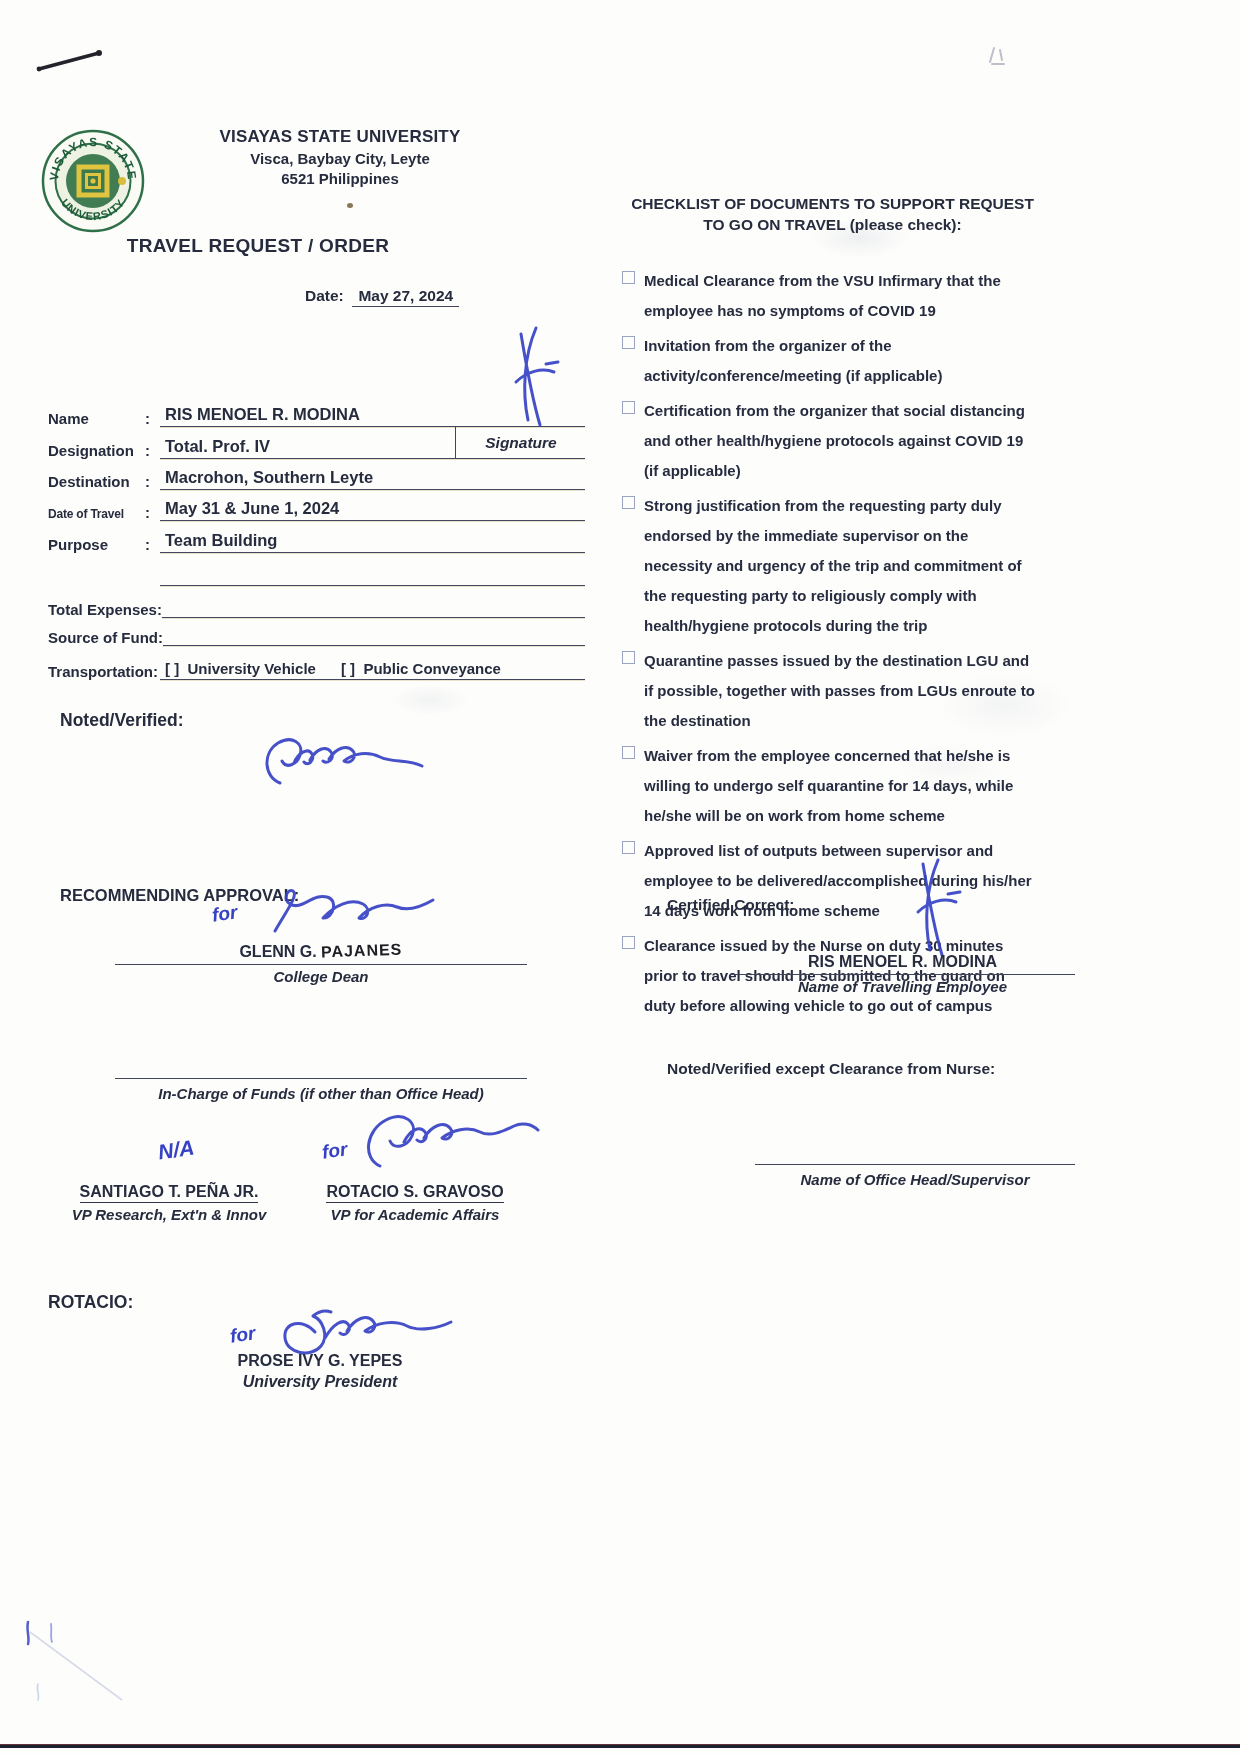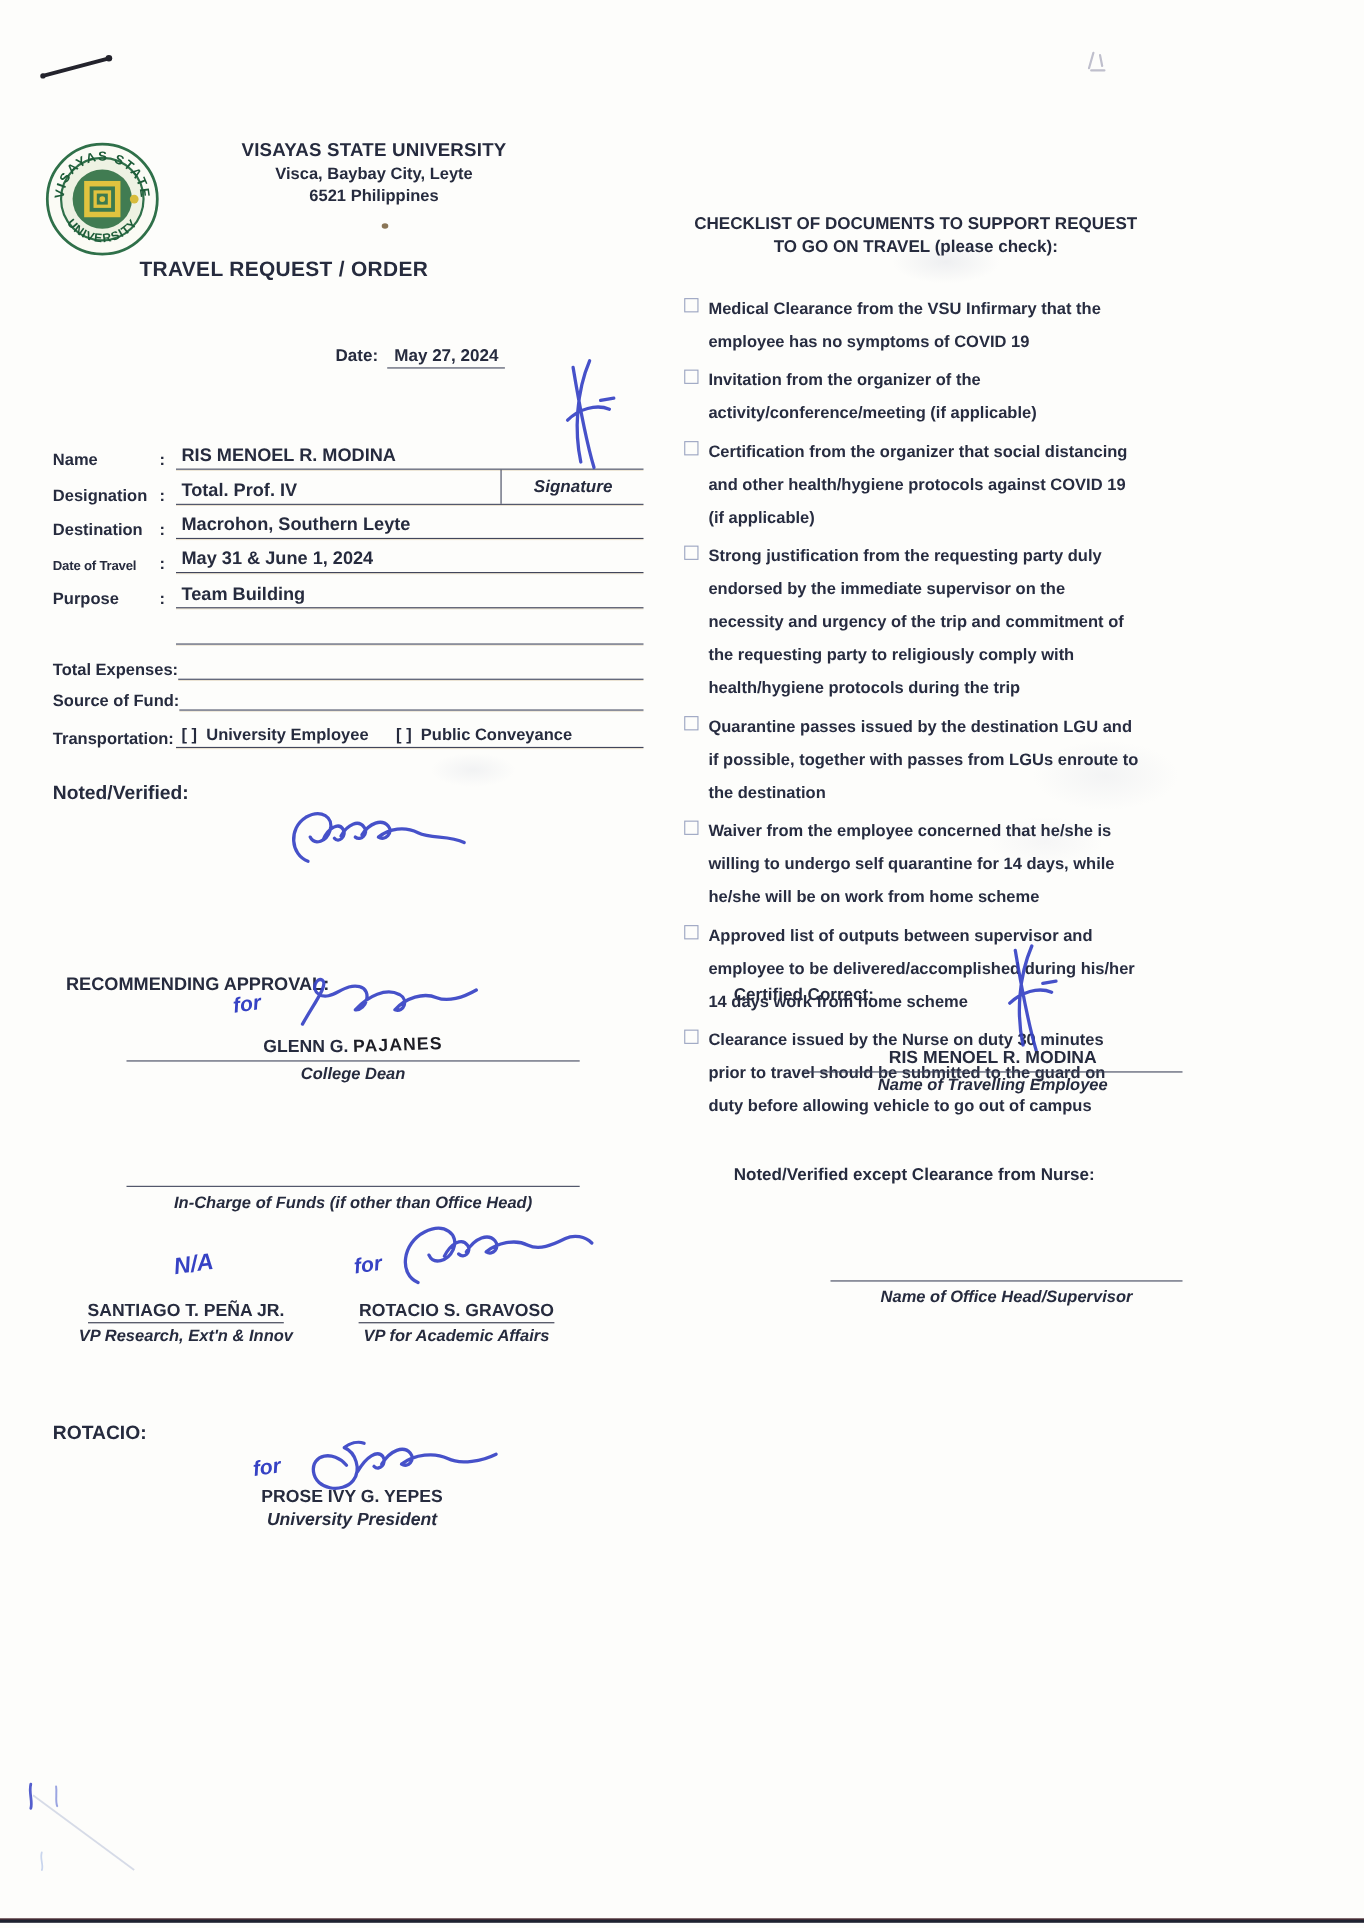--- a/index.html
+++ b/index.html
@@ -13,21 +13,21 @@
       radial-gradient(ellipse 55px 22px at 430px 700px, rgba(190,195,210,.18), transparent 70%),
       #fdfdfb;
   }
   .abs{position:absolute;}
   
   .uni-head{left:150px;top:127px;width:380px;text-align:center;}
   .uni-name{font-size:17px;font-weight:bold;letter-spacing:.2px;}
   .uni-addr{font-size:15px;font-weight:bold;margin-top:3px;}
   .doc-title{left:48px;top:235px;width:420px;text-align:center;font-size:19px;font-weight:bold;letter-spacing:.3px;}
   .date-line{left:305px;top:287px;font-size:15.5px;font-weight:bold;}
-  .date-line .dval{display:inline-block;min-width:88px;border-bottom:1.6px solid #41465c;padding:0 6px 1px 6px;margin-top:28px;}
+  .date-line .dval{display:inline-block;min-width:88px;border-bottom:1.6px solid #41465c;padding:0 6px 1px 6px;}
   
   .frow{position:absolute;left:48px;width:537px;display:flex;align-items:flex-end;height:26px;}
   .flabel{min-width:97px;font-weight:bold;font-size:15px;white-space:nowrap;}
   .fcolon{width:15px;font-weight:bold;font-size:15px;}
   .fvalue{flex:1;border-bottom:1.6px solid #41465c;box-shadow:0 1px 0 rgba(175,140,70,.25);
           font-weight:bold;font-size:16.5px;padding:0 0 2px 5px;white-space:pre;}
   .flabel2{min-width:112px;font-weight:bold;font-size:15px;white-space:nowrap;}
   .sig-cell{left:455px;top:427px;width:130px;height:31px;border-left:1.6px solid #41465c;
             display:flex;align-items:center;justify-content:center;
             font-style:italic;font-weight:bold;font-size:15.5px;}
@@ -148,24 +148,24 @@
   <div class="frow" style="top:620px">
     <span class="flabel2">Source of Fund:</span>
     <span class="fvalue"></span>
   </div>
   <div class="frow" style="top:592px">
     <span class="flabel2">Total Expenses:</span>
     <span class="fvalue"></span>
   </div>
   <div class="frow" style="top:654px">
     <span class="flabel2">Transportation:</span>
-    <span class="fvalue" style="font-size:15px">[ ]  University Employee      [ ]  Public Conveyance</span>
-  </div>
-
-  <div class="abs sec-label" style="left:48px;top:710px">Noted/Verified:</div>
+    <span class="fvalue" style="font-size:15px">[ ]  University Vehicle      [ ]  Public Conveyance</span>
+  </div>
+
+  <div class="abs sec-label" style="left:60px;top:710px">Noted/Verified:</div>
   <svg class="abs ink" style="left:250px;top:733px" width="180" height="62" viewBox="0 0 180 62">
     <path d="M30,50 C14,44 12,20 28,10 C42,2 54,10 50,22 C47,32 36,36 32,28 M44,30 C48,20 58,14 62,21 C65,27 58,34 54,29 M60,27 C66,16 76,12 81,19 C85,25 78,32 73,28 M79,26 C86,15 97,11 103,18 C108,24 100,32 94,28 C104,20 118,18 130,24 C142,30 158,26 172,33"></path>
   </svg>
 
   <div class="abs sec-label2" style="left:60px;top:886px">RECOMMENDING APPROVAL:</div>
   <div class="ink-note" style="left:212px;top:903px">for</div>
   <svg class="abs ink" style="left:255px;top:885px" width="185" height="60" viewBox="0 0 185 60">
     <path d="M20,46 C30,28 44,10 38,6 C33,3 27,14 35,19 C46,26 58,8 72,12 C84,15 78,34 68,33 C80,20 96,13 108,19 C117,24 112,36 104,33 C114,22 130,17 142,22 C152,26 166,22 178,15"></path>
   </svg>
   <div class="sigblock" style="left:115px;top:943px;width:412px">

